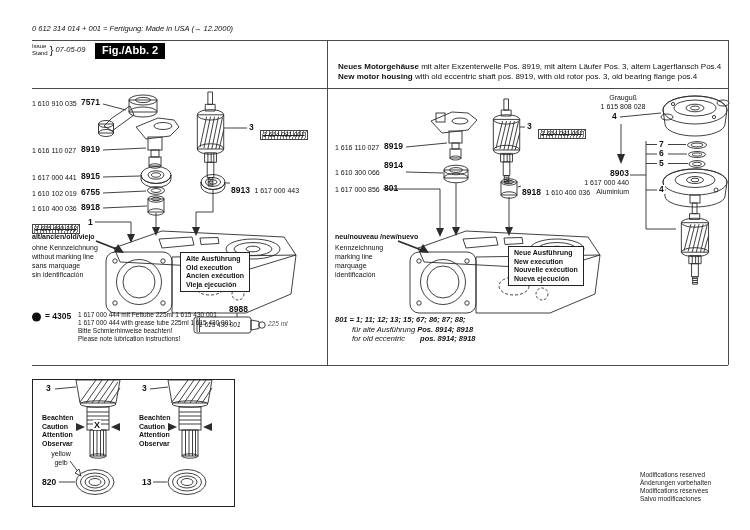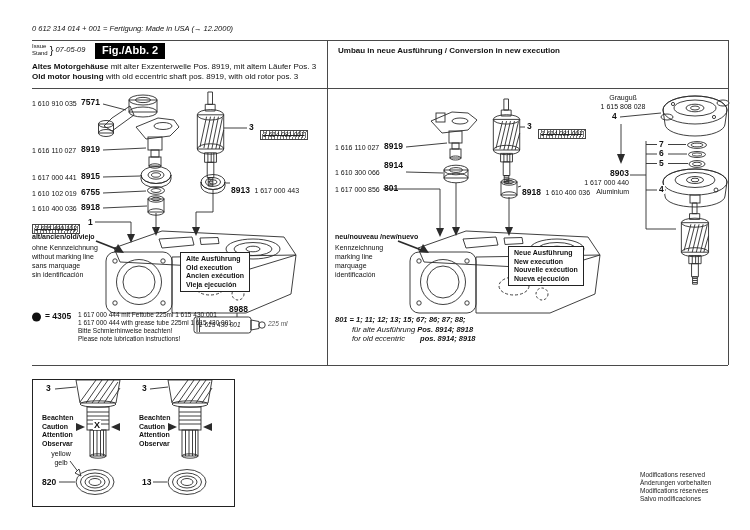--- a/index.html
+++ b/index.html
@@ -283,28 +283,27 @@
   <div class="abs" style="left:32px;top:43px;display:flex;align-items:center;gap:2px">
     <div class="t6">
       <div>Issue</div>
       <div>Stand</div>
     </div>
     <div style="font-size:11px">}</div>
     <div class="t75">07-05-09</div>
   </div>
   <div class="abs badge" style="left:95px;top:43px">Fig./Abb. 2</div>
 
-  <div class="abs t8" style="left:32px;top:62px">
-    <span class="b">Altes Motorgehäuse</span><span> mit alter Exzenterwelle Pos. 8919, mit altem Läufer Pos. 3</span>
-  </div>
-  <div class="abs t8" style="left:32px;top:72px">
-    <span class="b">Old motor housing</span><span> with old eccentric shaft pos. 8919, with old rotor pos. 3</span>
-  </div>
-
-  <div class="abs t8 b" style="left:338px;top:46px">Umbau in neue Ausführung  / Conversion in new execution</div>
+
+  <div class="abs t8" style="left:338px;top:62px">
+    <span class="b">Neues Motorgehäuse</span><span> mit alter Exzenterwelle Pos. 8919, mit altem Läufer Pos. 3, altem Lagerflansch Pos.4</span>
+  </div>
+  <div class="abs t8" style="left:338px;top:72px">
+    <span class="b">New motor housing</span><span> with old eccentric shaft pos. 8919, with old rotor pos. 3, old bearing flange pos.4</span>
+  </div>
 
   <div class="abs num" style="left:32px;top:99px">1 610 910 035</div>
   <div class="abs pos" style="left:81px;top:98px">7571</div>
 
   <div class="abs num" style="left:32px;top:146px">1 616 110 027</div>
   <div class="abs pos" style="left:81px;top:145px">8919</div>
 
   <div class="abs num" style="left:32px;top:173px">1 617 000 441</div>
   <div class="abs pos" style="left:81px;top:172px">8915</div>
 

